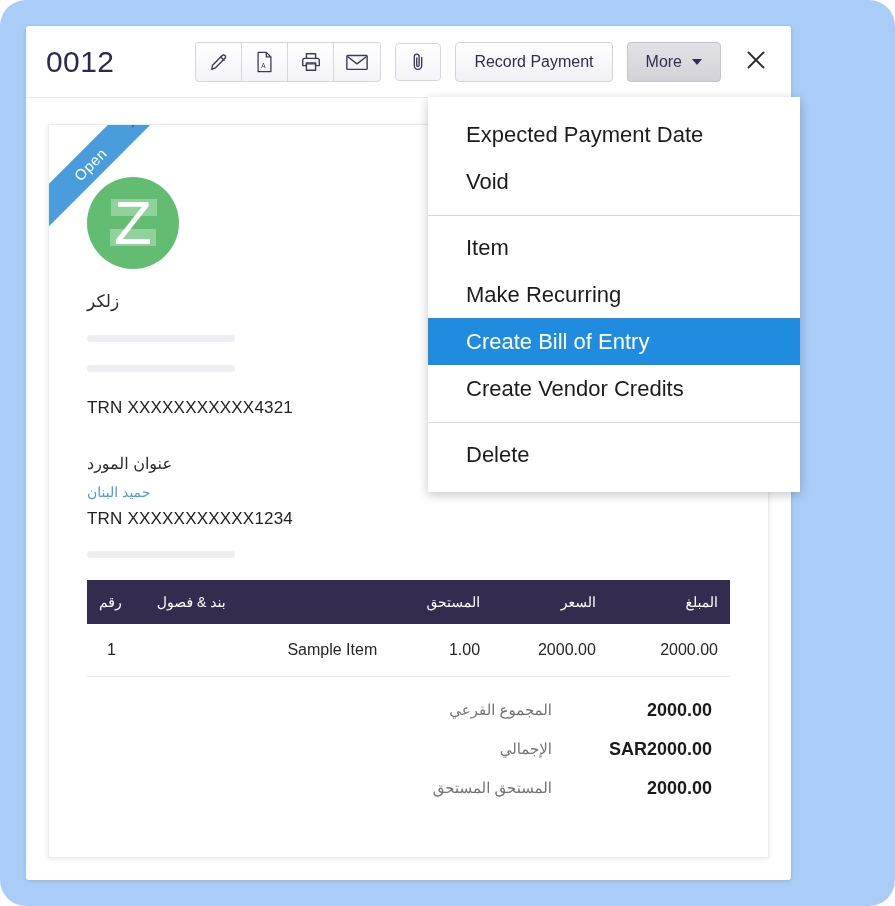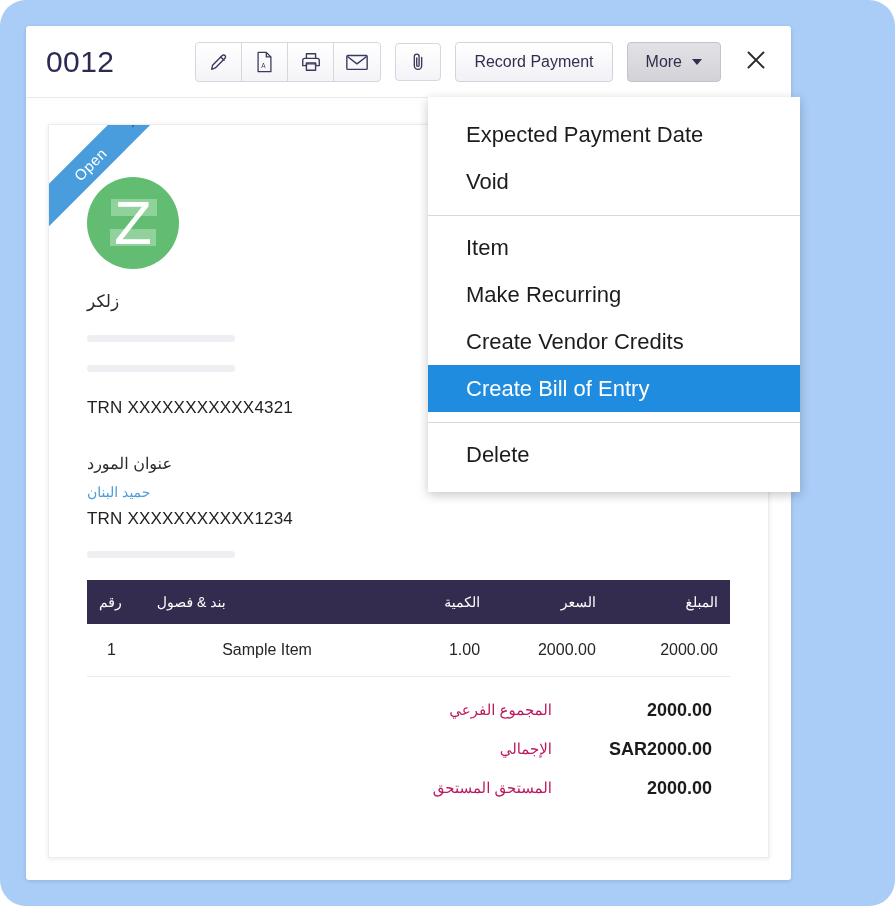--- a/index.html
+++ b/index.html
@@ -287,39 +287,39 @@
   #line-table thead th.col-amt   { width: 19%; text-align: right; }
 
   #line-table tbody td {
     height: 52px;
     font-size: 16px;
     color: #252525;
     padding: 0 12px;
     border-bottom: 1px solid #eaeaee;
   }
   #line-table tbody td.col-no   { text-align: left; padding-left: 20px; }
-  #line-table tbody td.col-item { text-align: center; }
+  #line-table tbody td.col-item { text-align: right; }
   #line-table tbody td.col-qty,
   #line-table tbody td.col-rate,
   #line-table tbody td.col-amt { text-align: right; }
 
   
   #totals-block {
     margin-top: 14px;
     width: 100%;
   }
   .total-row {
     display: flex;
     align-items: center;
     justify-content: flex-end;
     height: 39px;
   }
   .total-label {
     font-size: 15px;
-    color: #be185d;
+    color: #737373;
     text-align: right;
     padding-right: 26px;
   }
   .total-value {
     font-size: 18px;
     font-weight: bold;
     color: #1a1a1a;
     width: 152px;
     text-align: right;
     padding-right: 18px;
@@ -420,25 +420,25 @@
 
       <div class="menu-divider"></div>
 
       <div class="menu-section">
         <div class="menu-item">
           <span>Item</span>
         </div>
         <div class="menu-item">
           <span>Make Recurring</span>
         </div>
+        <div class="menu-item selected">
+          <span>Create Bill of Entry</span>
+        </div>
         <div class="menu-item">
           <span>Create Vendor Credits</span>
-        </div>
-        <div class="menu-item selected">
-          <span>Create Bill of Entry</span>
         </div>
       </div>
 
       <div class="menu-divider"></div>
 
       <div class="menu-section">
         <div class="menu-item">
           <span>Delete</span>
         </div>
       </div>
@@ -472,21 +472,21 @@
           <div id="billing-link" class="ar">حميد البنان</div>
           <div id="billing-trn">TRN XXXXXXXXXXX1234</div>
           <div id="billing-bar"></div>
         </div>
 
         <table id="line-table">
           <thead>
             <tr>
               <th class="col-no ar">رقم</th>
               <th class="col-item ar">بند &amp; فصول</th>
-              <th class="col-qty ar">الكمية</th>
+              <th class="col-qty ar">المستحق</th>
               <th class="col-rate ar">السعر</th>
               <th class="col-amt ar">المبلغ</th>
             </tr>
           </thead>
           <tbody>
             <tr>
               <td class="col-no">1</td>
               <td class="col-item">Sample Item</td>
               <td class="col-qty">1.00</td>
               <td class="col-rate">2000.00</td>

